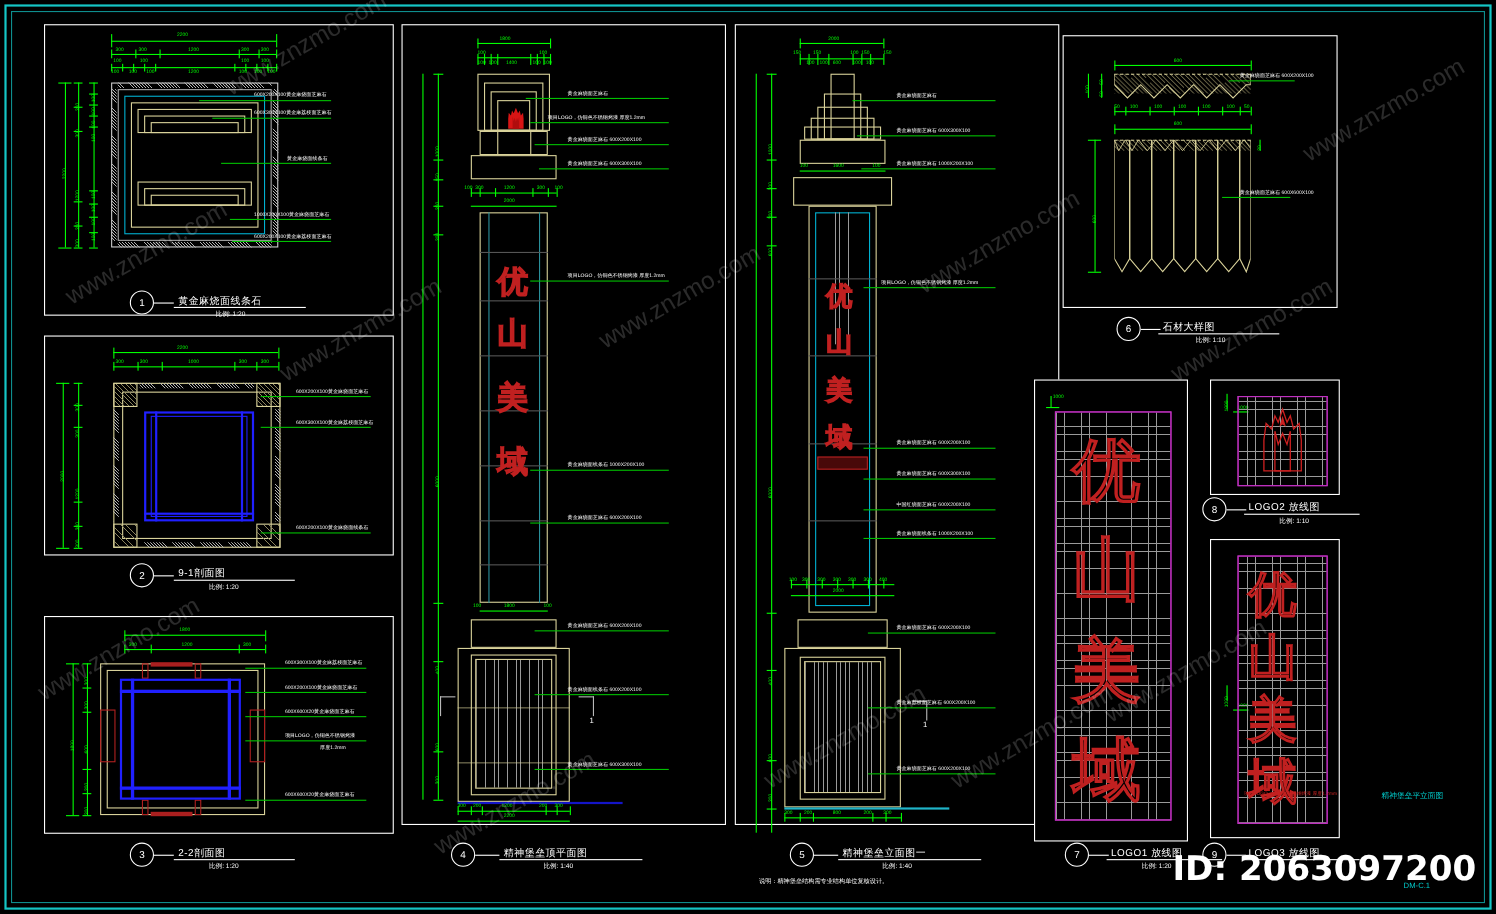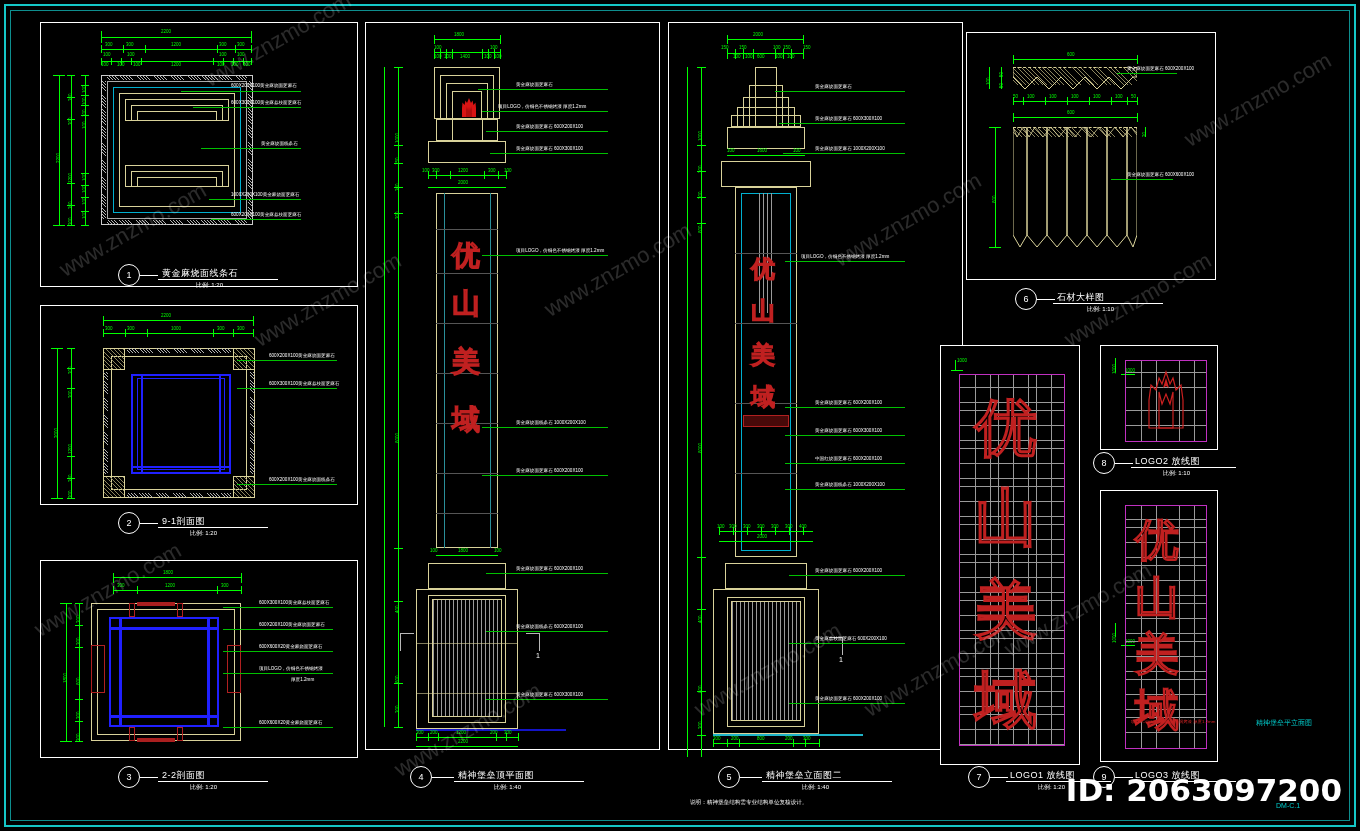--- a/index.html
+++ b/index.html
@@ -708,21 +708,21 @@
     <div class="note" style="left:146px;top:545px;">黄金麻烧面芝麻石 600X200X100</div>
     <div class="gl" style="left:120px;top:620px;width:116px;height:1px;"></div>
     <div class="note" style="left:146px;top:613px;">黄金麻荔枝面芝麻石 600X200X100</div>
     <div class="gl" style="left:120px;top:680px;width:116px;height:1px;"></div>
     <div class="note" style="left:146px;top:673px;">黄金麻烧面芝麻石 600X200X100</div>
   </div>
 
   <div class="ttl" style="left:718px;top:766px;width:230px;height:26px;">
     <div class="bub">5</div>
     <div class="lead" style="width:22px;"></div>
-    <div class="name" style="left:48px;top:3px;">精神堡垒立面图二</div>
+    <div class="name" style="left:48px;top:3px;">精神堡垒立面图一</div>
     <div class="uline" style="left:44px;top:15px;width:130px;"></div>
     <div class="scale" style="left:84px;top:17px;">比例: 1:40</div>
   </div>
 
   <div class="note" style="left:690px;top:800px;font-size:5.6px;color:#fff;">说明：精神堡垒结构需专业结构单位复核设计。</div>
 
   <div class="panel" style="left:966px;top:32px;width:250px;height:248px;">
     <div class="g" style="left:46px;top:26px;width:124px;height:1px;"></div>
     <div class="dimtxt" style="left:100px;top:19px;">600</div>
     <div class="g" style="left:46px;top:22px;width:1px;height:9px;"></div>

